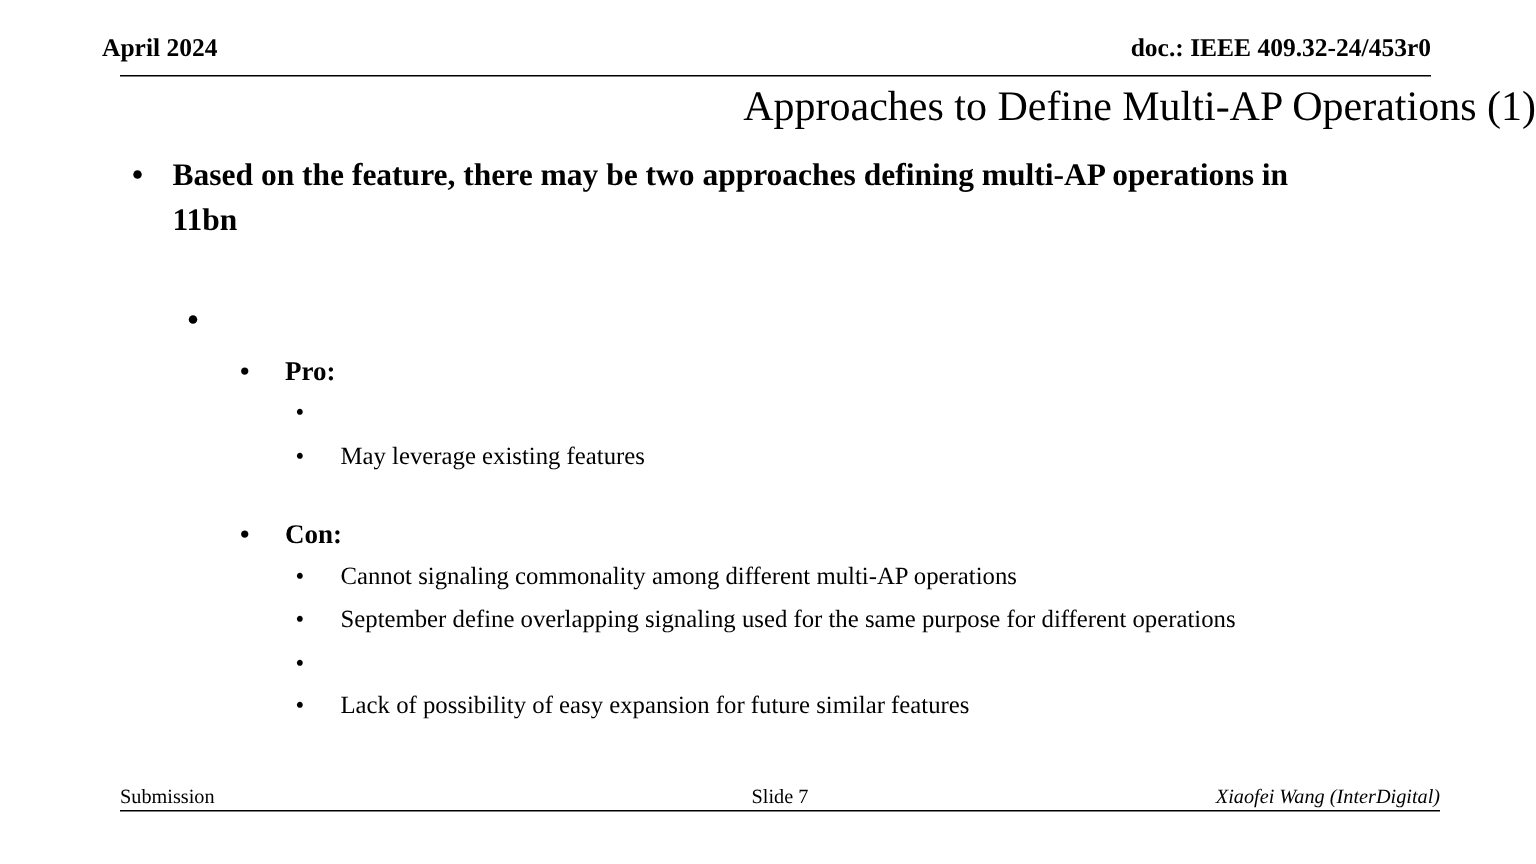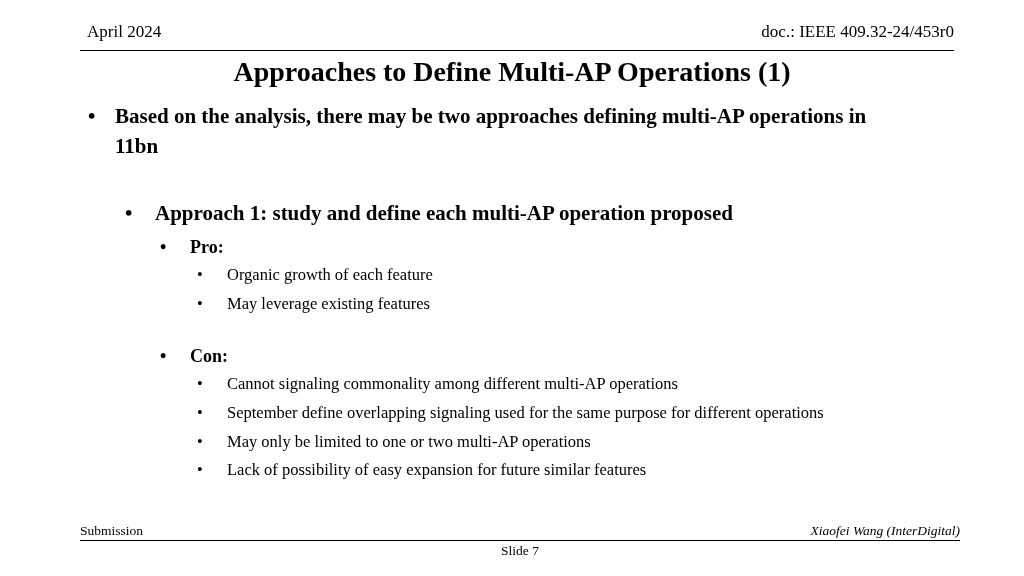--- a/index.html
+++ b/index.html
@@ -13,45 +13,45 @@
     height: 576px;
     background: #ffffff;
     font-family: "Liberation Serif", "DejaVu Serif", serif;
     color: #000000;
     overflow: hidden;
   }
   
   .header {
     position: absolute;
     top: 22px;
-    left: 87px;
+    left: 68px;
     right: 70px;
     display: flex;
     justify-content: space-between;
     align-items: flex-end;
-    font-weight: normal;
+    font-weight: bold;
     font-size: 17px;
     line-height: 1.2;
   }
   .header-divider {
     position: absolute;
     top: 50px;
     left: 80px;
     right: 70px;
     border-top: 1px solid #000000;
     height: 0;
   }
   
   .title {
     position: absolute;
     top: 56px;
     left: 0;
     right: 0;
-    text-align: center;
-    font-weight: bold;
+    text-align: right;
+    font-weight: normal;
     font-size: 28px;
     line-height: 1.15;
   }
   
   .body {
     position: absolute;
     top: 101px;
     left: 0;
     right: 40px;
   }
@@ -93,72 +93,69 @@
     position: absolute;
     top: 523px;
     left: 80px;
     right: 64px;
     display: grid;
     grid-template-columns: 1fr auto 1fr;
     font-size: 13.5px;
     line-height: 1.2;
   }
   .footer .left   { text-align: left; }
-  .footer .center { text-align: center; margin-top: 20px; }
+  .footer .center { text-align: center; }
   .footer .right  { text-align: right; font-style: italic; }
 </style>
 </head>
 <body>
 
 <div class="slide">
 
   <div class="header">
     <span>April 2024</span>
     <span>doc.: IEEE 409.32-24/453r0</span>
   </div>
   <div class="header-divider"></div>
 
   <div class="title">Approaches to Define Multi-AP Operations (1)</div>
 
   <div class="body" id="bullet-list">
       <div class="bullet level-1 bold">
         <span class="marker">•</span>
-        <span class="text">Based on the analysis, there may be two approaches defining multi-AP operations in 11bn</span>
+        <span class="text">Based on the feature, there may be two approaches defining multi-AP operations in 11bn</span>
       </div>
       <div class="bullet level-2 bold gap">
         <span class="marker">•</span>
-        <span class="text">Approach 1: study and define each multi-AP operation proposed</span>
       </div>
       <div class="bullet level-3 bold">
         <span class="marker">•</span>
         <span class="text">Pro:</span>
       </div>
       <div class="bullet level-4">
         <span class="marker">•</span>
-        <span class="text">Organic growth of each feature</span>
       </div>
       <div class="bullet level-4">
         <span class="marker">•</span>
         <span class="text">May leverage existing features</span>
       </div>
       <div class="bullet level-3 bold gap">
         <span class="marker">•</span>
         <span class="text">Con:</span>
       </div>
       <div class="bullet level-4">
         <span class="marker">•</span>
         <span class="text">Cannot signaling commonality among different multi-AP operations</span>
       </div>
       <div class="bullet level-4">
         <span class="marker">•</span>
         <span class="text">September define overlapping signaling used for the same purpose for different operations</span>
       </div>
       <div class="bullet level-4">
         <span class="marker">•</span>
-        <span class="text">May only be limited to one or two multi-AP operations</span>
       </div>
       <div class="bullet level-4">
         <span class="marker">•</span>
         <span class="text">Lack of possibility of easy expansion for future similar features</span>
       </div>
     </div>
 
   <div class="footer-divider"></div>
   <div class="footer">
     <span class="left">Submission</span>

